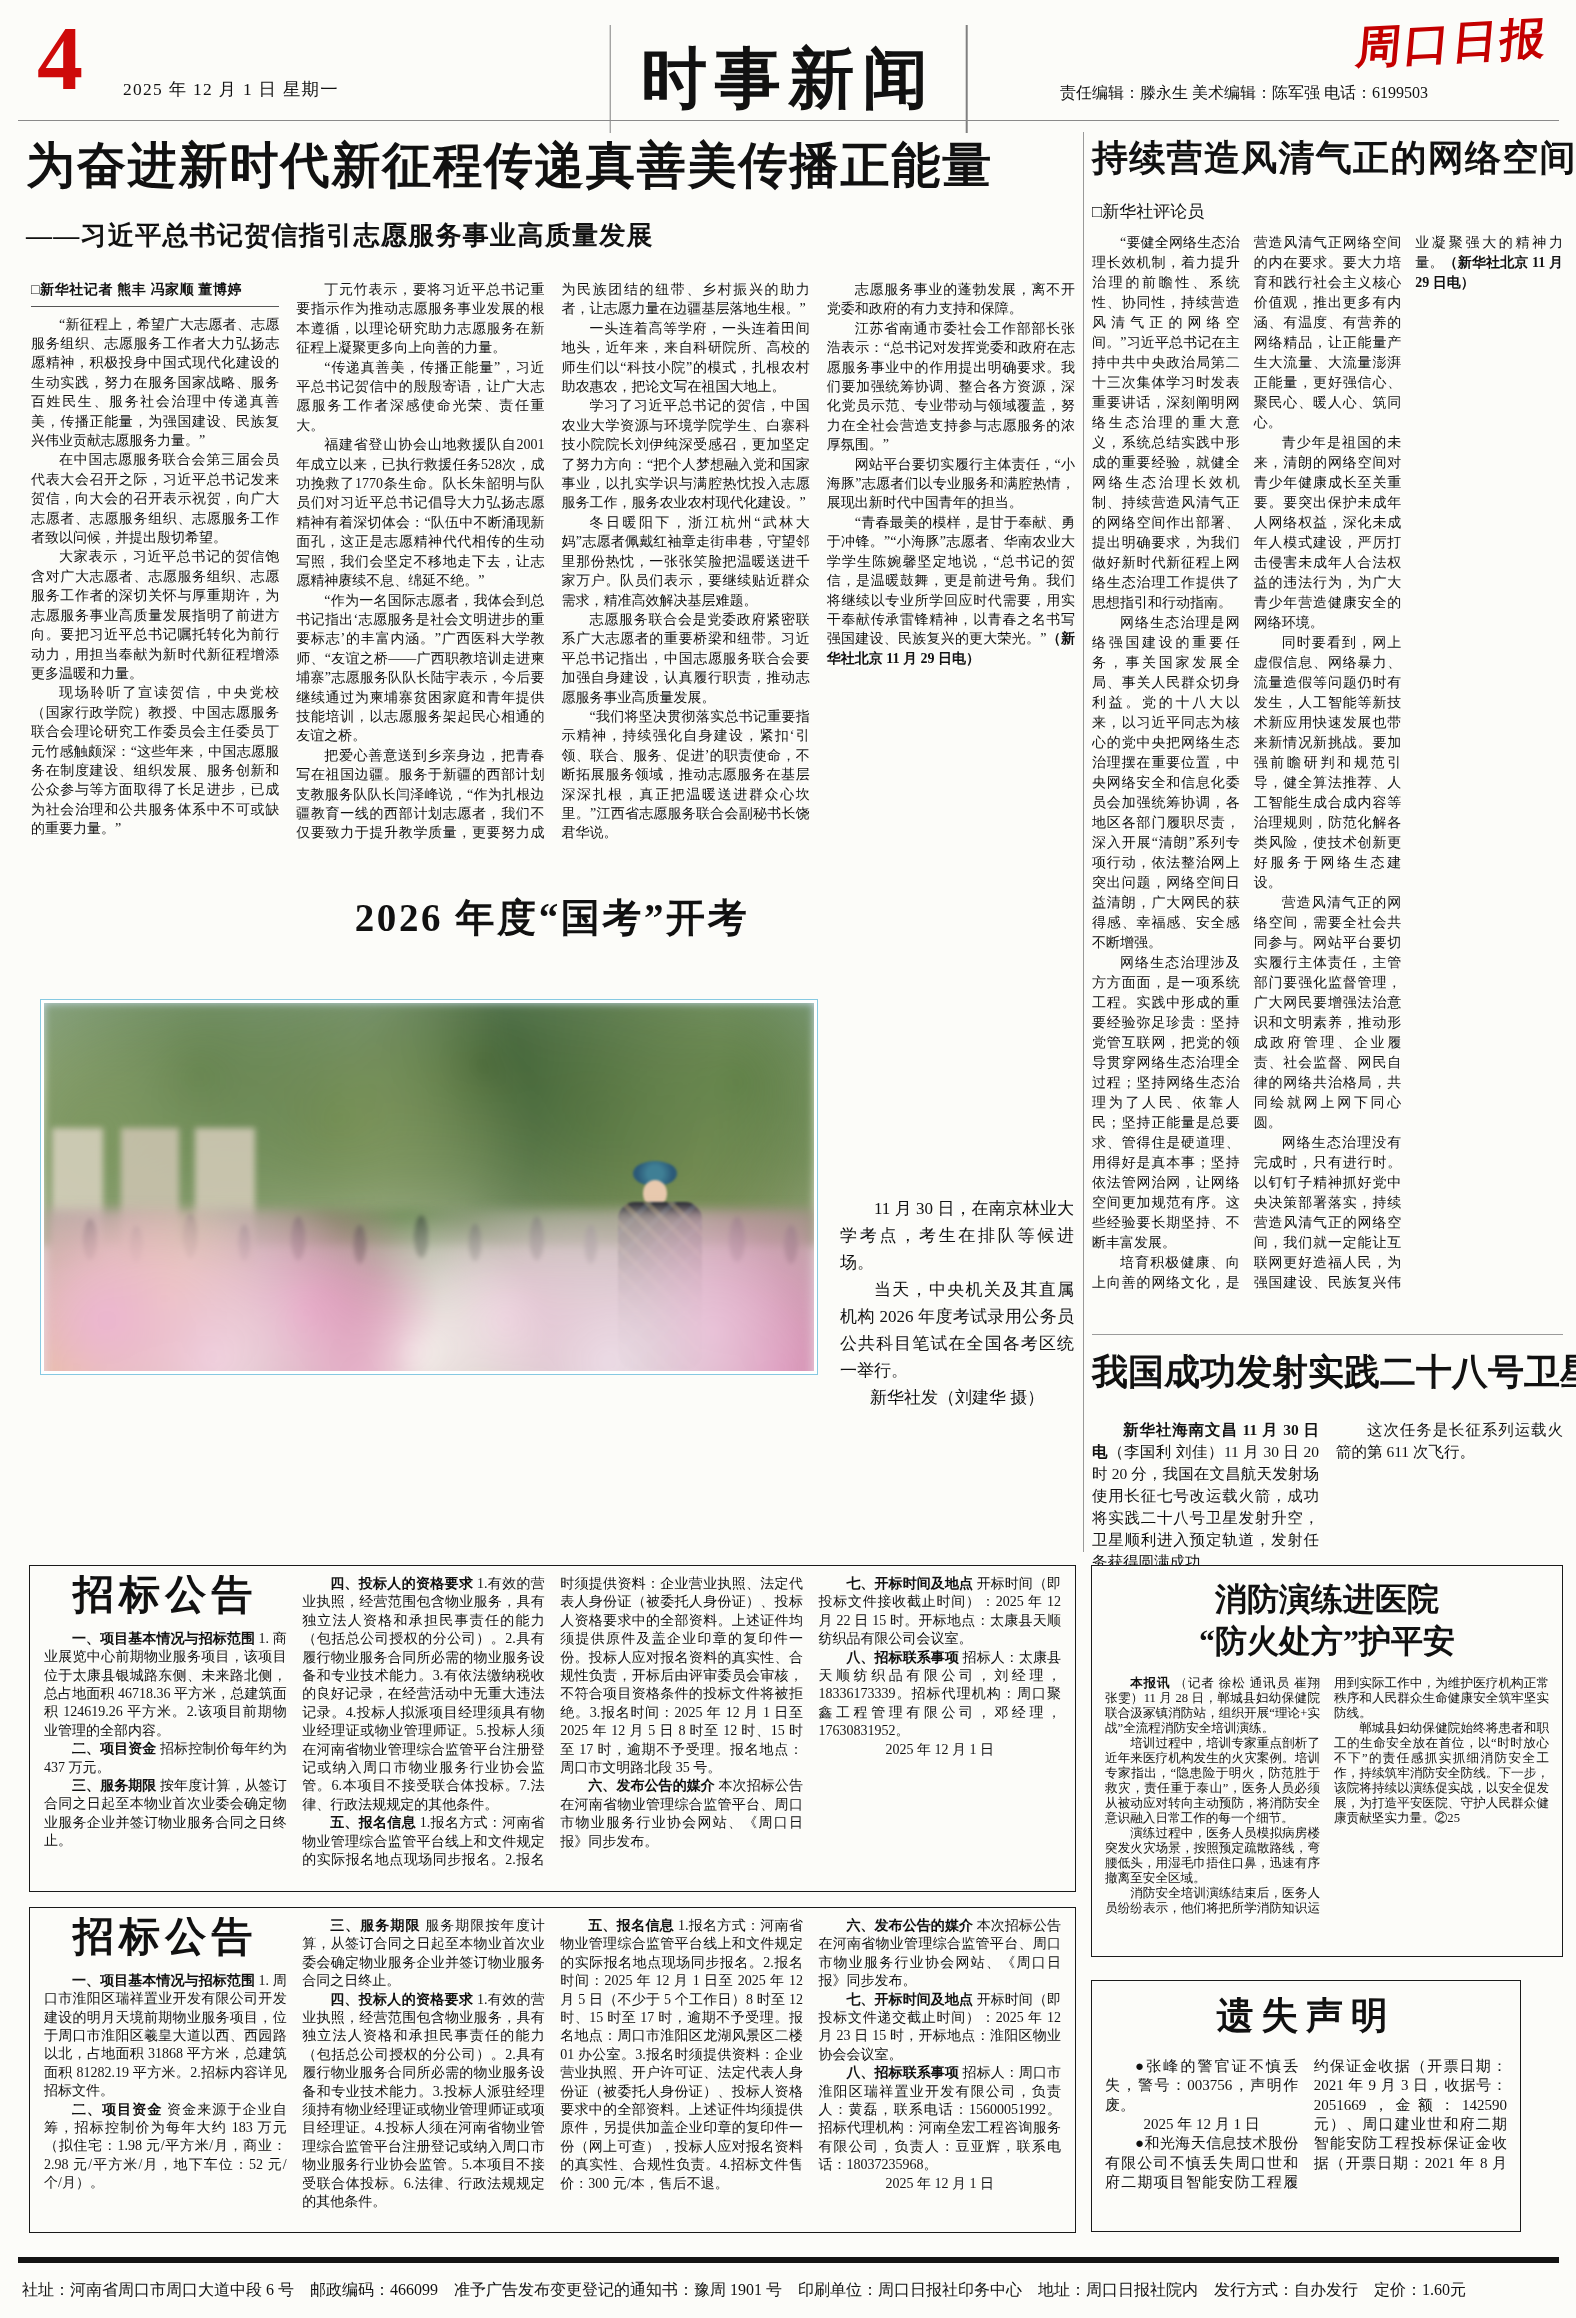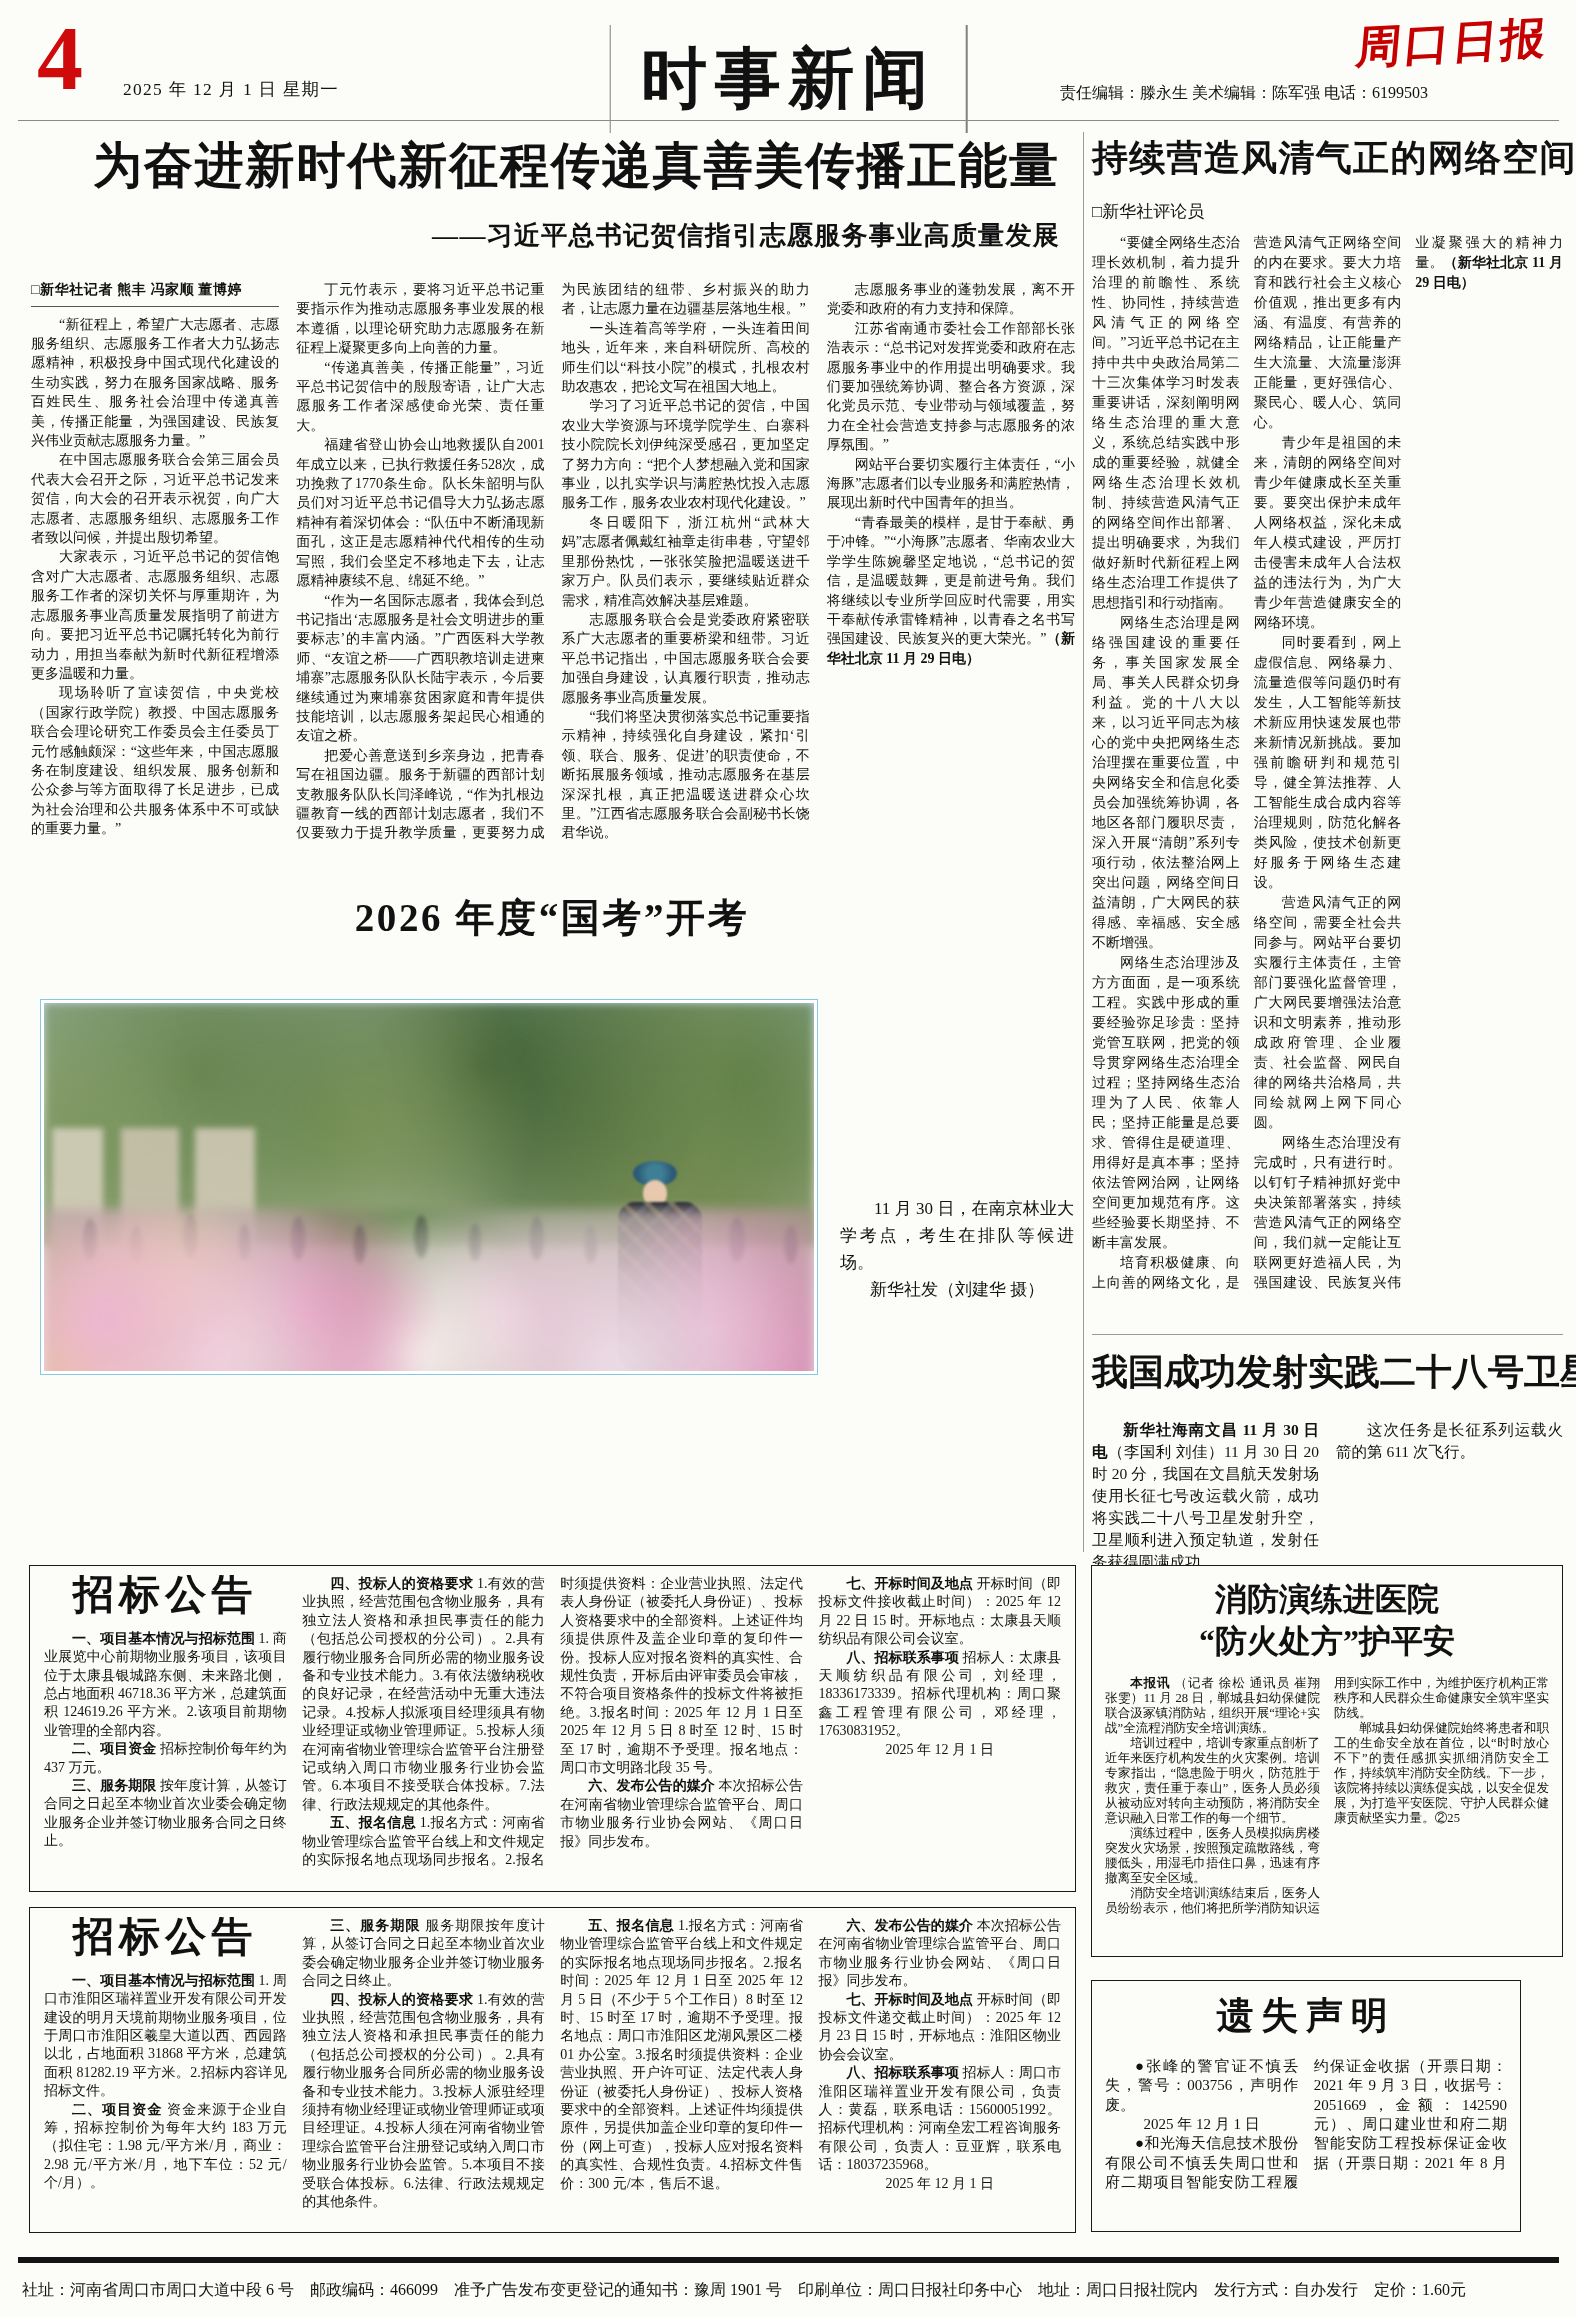--- a/index.html
+++ b/index.html
@@ -10,21 +10,21 @@
   .header-date{position:absolute;left:123px;top:77px;font-size:17.4px;letter-spacing:1.3px;}
   .section-wrap{position:absolute;left:50%;top:25px;transform:translateX(-50%);
                 display:flex;align-items:center;gap:30px;}
   .vbar{width:1.9px;height:108px;background:#808080;}
   .section-title{font-size:66px;font-weight:900;letter-spacing:7.7px;white-space:nowrap;}
   .editors{position:absolute;left:1060px;top:83px;width:374px;font-size:16px;}
   .masthead{position:absolute;right:30px;top:13px;font-size:45px;font-weight:900;color:#c40000;
             transform:skewX(-8deg) rotate(-3deg);letter-spacing:2.6px;white-space:nowrap;}
   .header-rule{position:absolute;left:18px;top:120px;width:1541px;height:1.3px;background:#8a8a8a;}
   
-  .lead-head{position:absolute;left:8px;top:133px;width:1052px;text-align:right;}
+  .lead-head{position:absolute;left:26px;top:133px;width:1052px;text-align:left;}
   .lead-head h1{margin:0;font-size:49px;font-weight:900;letter-spacing:1.9px;white-space:nowrap;}
   .lead-sub{margin-top:19.4px;font-size:26px;font-weight:700;letter-spacing:1.3px;}
   .lead-body{position:absolute;left:31px;top:280px;width:1044px;height:589px;
              column-count:4;column-gap:17px;column-fill:auto;
              font-size:14px;line-height:19.4px;text-align:justify;overflow:hidden;}
   .lead-body p,.commentary-body p,.satellite-body p,.tender-flow p,.fire-body p,.lost-body p,.photo-caption p
       {margin:0;text-indent:2em;}
   p.byline{font-weight:700;text-indent:0;border-bottom:1.3px solid #555;
            padding-bottom:6.5px;margin-bottom:7.7px;letter-spacing:0.6px;}
   
@@ -172,20 +172,21 @@
       <div class="buildings"></div>
       <div class="crowd"></div>
       <div class="figure-hat"></div>
       <div class="figure-face"></div>
       <div class="figure-body"></div>
       <div class="flowers"></div>
     </div>
   </div>
   <div class="photo-caption">
       <p>11 月 30 日，在南京林业大学考点，考生在排队等候进场。</p>
+      <p>当天，中央机关及其直属机构 2026 年度考试录用公务员公共科目笔试在全国各考区统一举行。</p>
       <p class="ta-r" style="text-indent: 0px;">新华社发（刘建华 摄）</p>
     </div>
 
   <div class="v-divider"></div>
   <div class="commentary">
     <h2>持续营造风清气正的网络空间</h2>
     <div class="cbyline">□新华社评论员</div>
     <div class="commentary-body">
         <p>“要健全网络生态治理长效机制，着力提升治理的前瞻性、系统性、协同性，持续营造风清气正的网络空间。”习近平总书记在主持中共中央政治局第二十三次集体学习时发表重要讲话，深刻阐明网络生态治理的重大意义，系统总结实践中形成的重要经验，就健全网络生态治理长效机制、持续营造风清气正的网络空间作出部署、提出明确要求，为我们做好新时代新征程上网络生态治理工作提供了思想指引和行动指南。</p>
         <p>网络生态治理是网络强国建设的重要任务，事关国家发展全局、事关人民群众切身利益。党的十八大以来，以习近平同志为核心的党中央把网络生态治理摆在重要位置，中央网络安全和信息化委员会加强统筹协调，各地区各部门履职尽责，深入开展“清朗”系列专项行动，依法整治网上突出问题，网络空间日益清朗，广大网民的获得感、幸福感、安全感不断增强。</p>

